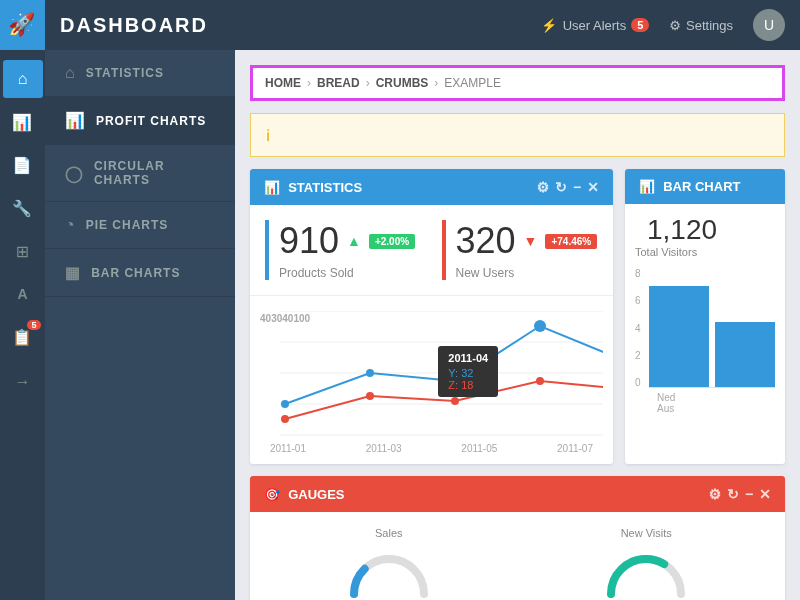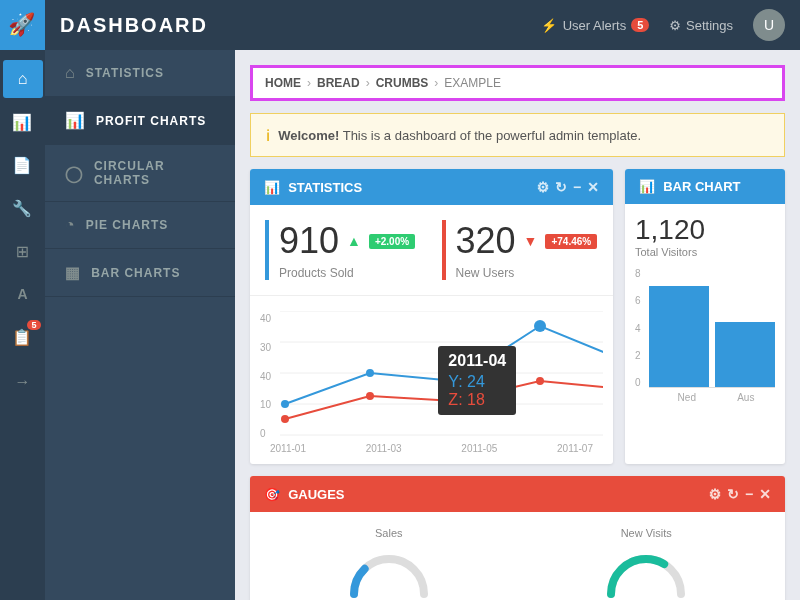--- a/index.html
+++ b/index.html
@@ -267,21 +267,21 @@
     
     .line-chart-container { width: 100%; height: 130px; position: relative; }
 
     
     .chart-tooltip {
       position: absolute;
       background: #333;
       color: white;
       padding: 6px 10px;
       border-radius: 3px;
-      font-size: 16px;
+      font-size: 11px;
       top: 35px;
       left: 52%;
       white-space: nowrap;
       z-index: 10;
     }
     .tooltip-date { font-weight: bold; color: white; margin-bottom: 3px; }
     .tooltip-y { color: #3498db; }
     .tooltip-z { color: #e74c3c; }
 
     
@@ -289,21 +289,21 @@
       display: flex;
       justify-content: space-between;
       padding: 2px 10px 0;
       font-size: 10px;
       color: #aaa;
     }
 
     
     .bar-chart-body { padding: 10px; }
     .bar-stat { margin-bottom: 8px; }
-    .bar-big-num { font-size: 28px; font-weight: 300; color: #333; }
+    .bar-big-num { font-size: 28px; font-weight: 300; color: #333; margin-left: 12px; }
     .bar-sub-label { font-size: 11px; color: #888; }
 
     .gear-icon::before { content: '⚙'; }
     .refresh-icon::before { content: '↻'; }
     .minus-icon::before { content: '−'; }
     .close-icon::before { content: '✕'; }
   </style>
 </head>
 <body>
 
@@ -374,24 +374,20 @@
       <span class="breadcrumb-sep">›</span>
       <span class="breadcrumb-item">BREAD</span>
       <span class="breadcrumb-sep">›</span>
       <span class="breadcrumb-item">CRUMBS</span>
       <span class="breadcrumb-sep">›</span>
       <span class="breadcrumb-item active">EXAMPLE</span>
     </div>
 
     <div class="welcome-alert">
       <span class="alert-icon">ℹ</span>
-      <span>
-        <strong>Welcome!</strong>
-        <span> This is a dashboard of the powerful admin template.</span>
-      </span>
     </div>
 
     <div class="content-row">
 
       <div class="panel stats-panel">
         <div class="panel-header">
           <div class="panel-header-left">
             <span>📊</span>
             <span>STATISTICS</span>
           </div>
@@ -418,21 +414,21 @@
               <span class="stat-arrow-down">▼</span>
               <span class="stat-badge-red">+74.46%</span>
             </div>
             <span class="stat-label">New Users</span>
           </div>
         </div>
 
         <div class="chart-area">
           <div class="line-chart-container">
             
-            <div style="position:absolute;left:0;top:0;height:100%;display:flex;flex-direction:column;justify-content:space-between;font-size:10px;color:#aaa;padding:2px 0;">
+            <div style="position:absolute;left:0;top:0;height:100%;display:flex;flex-direction:row;justify-content:space-between;font-size:10px;color:#aaa;padding:2px 0;font-weight:bold;">
               <span>40</span>
               <span>30</span>
               <span>40</span>
               <span>10</span>
               <span>0</span>
             </div>
             <svg width="100%" height="125" style="margin-left:20px;width:calc(100% - 20px);">
 
               <line x1="0" y1="0" x2="100%" y2="0" stroke="#eee" stroke-width="1"></line>
               <line x1="0" y1="31" x2="100%" y2="31" stroke="#eee" stroke-width="1"></line>
@@ -457,21 +453,21 @@
               <circle cx="175" cy="90" r="4" fill="#e74c3c"></circle>
               <circle cx="260" cy="70" r="4" fill="#e74c3c"></circle>
               <circle cx="345" cy="78" r="4" fill="#e74c3c"></circle>
               <circle cx="430" cy="80" r="4" fill="#e74c3c"></circle>
               <circle cx="510" cy="75" r="4" fill="#e74c3c"></circle>
             </svg>
 
             
             <div class="chart-tooltip">
               <div class="tooltip-date">2011-04</div>
-              <div class="tooltip-y">Y: <span>24</span></div>
+              <div class="tooltip-y">Y: <span>32</span></div>
               <div class="tooltip-z">Z: <span>18</span></div>
             </div>
           </div>
           <div class="chart-x-labels">
             <span>2011-01</span>
             <span>2011-03</span>
             <span>2011-05</span>
             <span>2011-07</span>
           </div>
         </div>
@@ -497,21 +493,21 @@
               <span>4</span>
               <span>2</span>
               <span>0</span>
             </div>
 
             <div style="flex:1;display:flex;align-items:flex-end;gap:6px;height:120px;border-bottom:1px solid #ddd;">
               <div style="flex:1;background:#3498db;height:85%;"></div>
               <div style="flex:1;background:#3498db;height:55%;"></div>
             </div>
           </div>
-          <div style="display:flex;justify-content:space-around;font-size:10px;color:#aaa;margin-top:4px;padding-left:22px;">
+          <div style="display:flex;justify-content:space-around;font-size:10px;color:#aaa;margin-top:4px;padding-left:22px;flex-direction:column;">
             <span>Ned</span>
             <span>Aus</span>
           </div>
         </div>
       </div>
     </div>
 
     <div class="content-row">
       <div class="panel gauges-panel">
         <div class="panel-header red">

